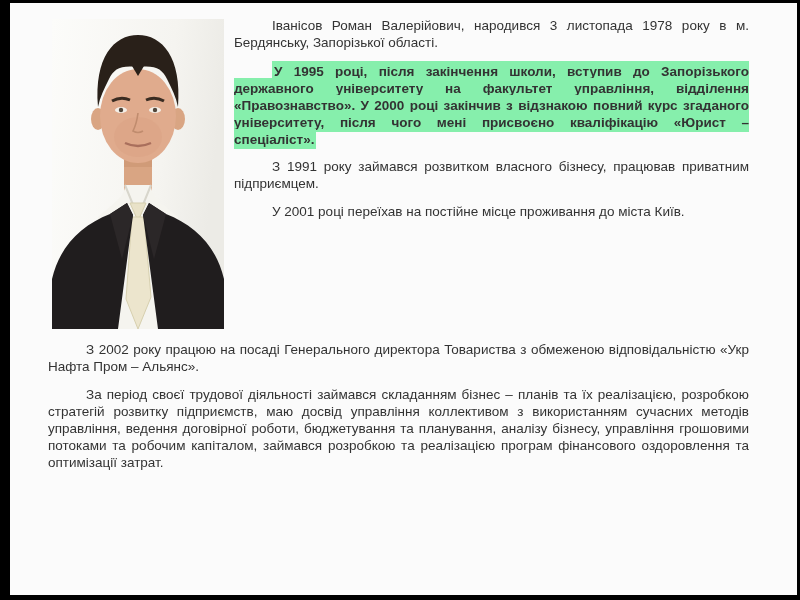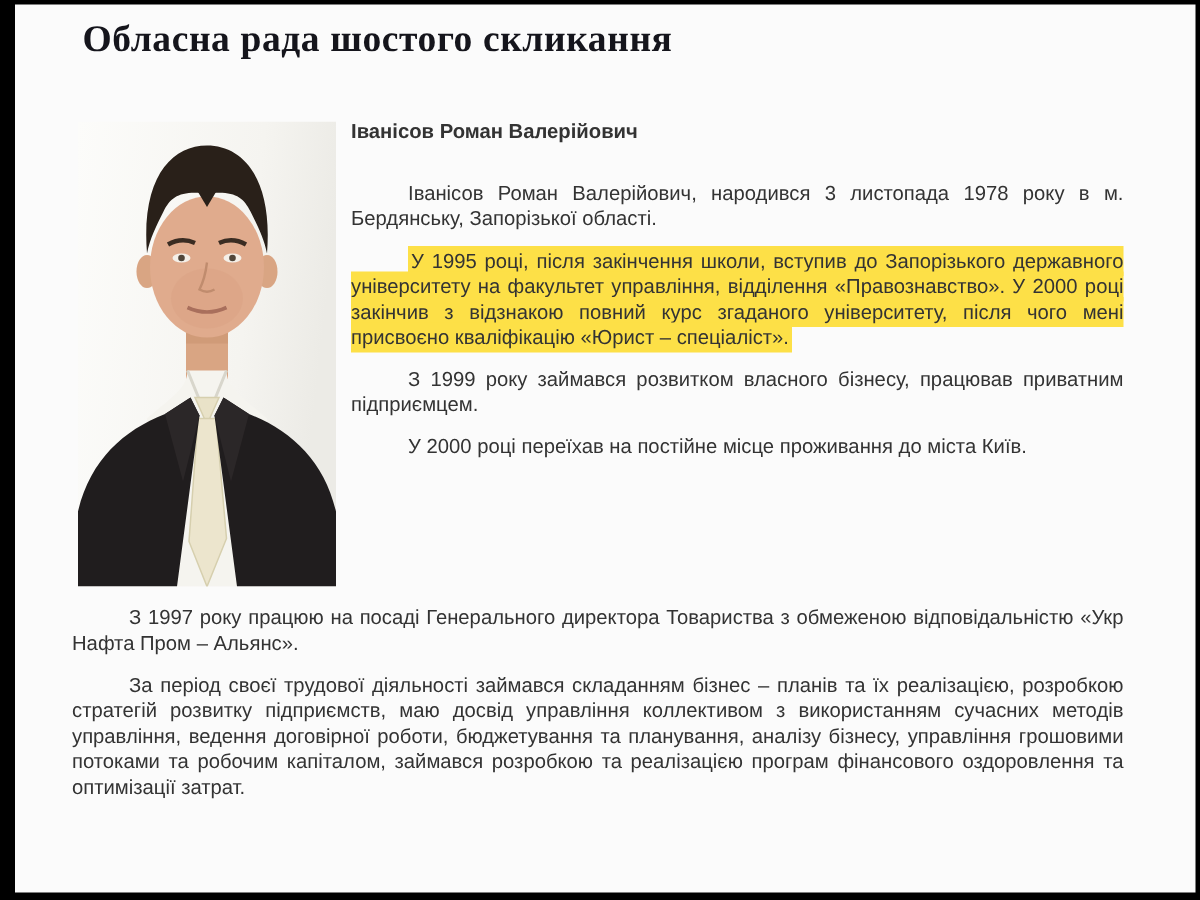--- a/index.html
+++ b/index.html
@@ -39,31 +39,31 @@
     margin:38px 0 24px 0;
     padding-left:68px;
   }
   p.para {
     margin:11px 0;
     text-indent:38px;
     text-align:justify;
   }
   p.wide { clear:left; }
   mark.hl {
-    background:#fde047;
+    background:#86efac;
     color:inherit;
     padding:2.5px 2px;
+    font-weight:bold;
   }
 </style>
 </head>
 <body>
 
 <div class="frame">
 
-  <h1 class="page-title">Обласна рада шостого скликання</h1>
 
   <div class="content">
 
     <div class="photo">
       <svg viewBox="0 0 172 310" xmlns="http://www.w3.org/2000/svg" preserveAspectRatio="none">
         <defs>
           <linearGradient id="bgG" x1="0" y1="0" x2="1" y2="0.2">
             <stop offset="0" stop-color="#fcfcfa"></stop>
             <stop offset="0.7" stop-color="#f5f4f0"></stop>
             <stop offset="1" stop-color="#ecebe6"></stop>
@@ -101,31 +101,30 @@
 
         <path d="M86,94 C85,102 83,108 81,112 Q86,115 91,112" stroke="#c08c6e" stroke-width="1.6" fill="none"></path>
 
         <path d="M73,124 Q86,130 99,124" stroke="#a96f5c" stroke-width="2.4" fill="none"></path>
 
         <path d="M46,88 C42,38 62,16 86,16 C110,16 130,38 126,88 C124,78 120,70 115,60 C110,50 104,46 86,48 C68,46 62,50 57,60 C52,70 48,78 46,88 Z" fill="#292019"></path>
         <path d="M80,47 L86,57 L92,47 Z" fill="#292019"></path>
       </svg>
     </div>
 
-    <p class="name">Іванісов Роман Валерійович</p>
 
     <p class="para">Іванісов Роман Валерійович, народився 3 листопада 1978 року в м. Бердянську, Запорізької області.</p>
 
 
     <p class="para"><mark class="hl">У 1995 році, після закінчення школи, вступив до Запорізького державного університету на факультет управління, відділення «Правознавство». У 2000 році закінчив з відзнакою повний курс згаданого університету, після чого мені присвоєно кваліфікацію «Юрист – спеціаліст».</mark></p>
 
-    <p class="para">З 1999 року займався розвитком власного бізнесу, працював приватним підприємцем.</p>
+    <p class="para">З 1991 року займався розвитком власного бізнесу, працював приватним підприємцем.</p>
 
-    <p class="para">У 2000 році переїхав на постійне місце проживання до міста Київ.</p>
+    <p class="para">У 2001 році переїхав на постійне місце проживання до міста Київ.</p>
 
-    <p class="para wide">З 1997 року працюю на посаді Генерального директора Товариства з обмеженою відповідальністю «Укр Нафта Пром – Альянс».</p>
+    <p class="para wide">З 2002 року працюю на посаді Генерального директора Товариства з обмеженою відповідальністю «Укр Нафта Пром – Альянс».</p>
 
     <p class="para wide">За період своєї трудової діяльності займався складанням бізнес – планів та їх реалізацією, розробкою стратегій розвитку підприємств, маю досвід управління коллективом з використанням сучасних методів управління, ведення договірної роботи, бюджетування та планування, аналізу бізнесу, управління грошовими потоками та робочим капіталом, займався розробкою та реалізацією програм фінансового оздоровлення та оптимізації затрат.</p>
 
 
 
   </div>
 </div>
 
 </body></html>

